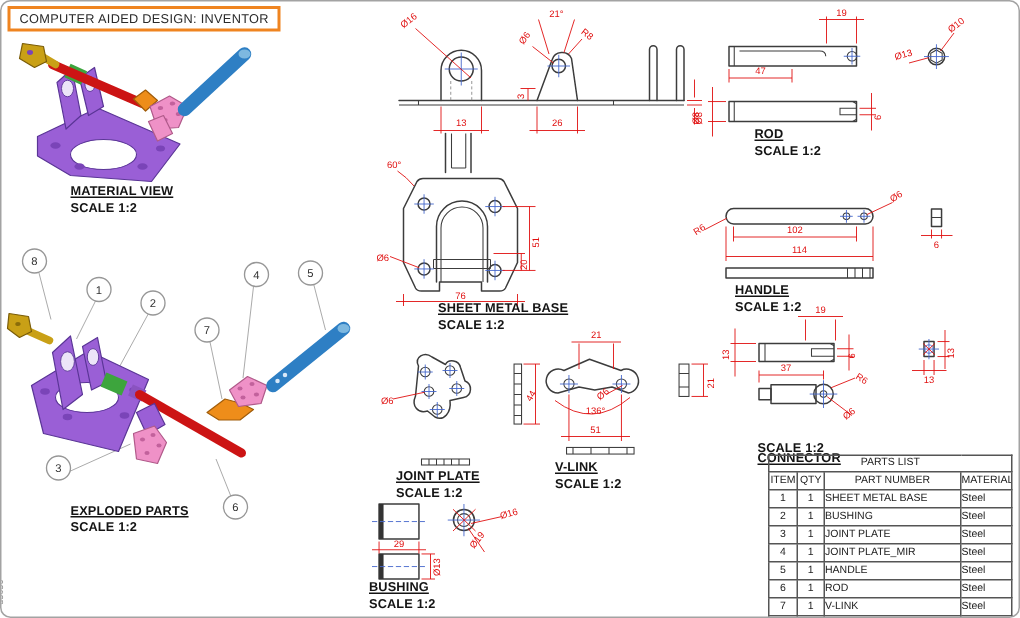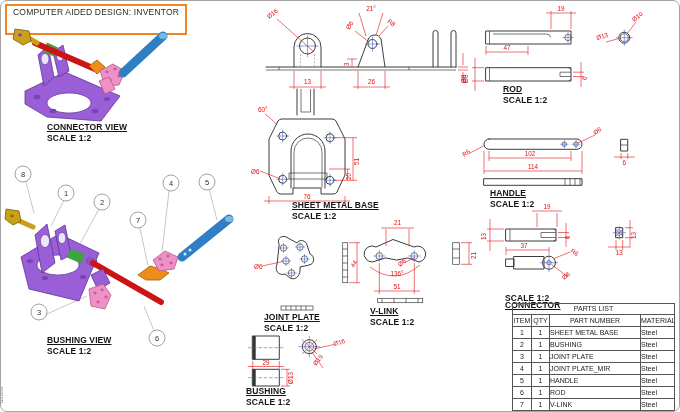--- a/index.html
+++ b/index.html
@@ -1,20 +1,20 @@
 <!DOCTYPE html>
 <html><head>
 <meta charset="utf-8">
 <style>
   html,body{margin:0;padding:0;background:#fff;}
   #sheet{position:relative;width:680px;height:412px;background:#fff;border:1px solid #a3a3a3;
          border-radius:7px;box-sizing:border-box;overflow:hidden;
          font-family:"Liberation Sans","DejaVu Sans",sans-serif;}
   .hdr{position:absolute;left:4px;top:3px;border:2px solid #ef8420;background:#fff;
-       padding:1px 6px 16px 6px;font-size:8.5px;font-weight:400;color:#2a2a2a;letter-spacing:.2px;}
+       padding:1px 6px 2px 6px;font-size:8.5px;font-weight:400;color:#2a2a2a;letter-spacing:.2px;}
   .lbl{position:absolute;font-size:8.5px;font-weight:700;color:#141414;white-space:nowrap;line-height:9px;letter-spacing:.1px;}
   .u{text-decoration:underline;}
   .doccode{position:absolute;left:3px;bottom:8px;font-size:5.5px;color:#777;
            transform:rotate(-90deg);transform-origin:0% 100%;letter-spacing:.3px;}
   svg{position:absolute;overflow:visible;}
   
   .ol{stroke:#3c3c3c;stroke-width:1;fill:none;stroke-linecap:round;stroke-linejoin:round;}
   .ol2{stroke:#3c3c3c;stroke-width:.7;fill:none;}
   .hid{stroke:#8a8a8a;stroke-width:.6;fill:none;stroke-dasharray:2 1.6;}
   .dim{stroke:#e01010;stroke-width:.6;fill:none;}
@@ -84,21 +84,21 @@
       <ellipse class="pkD" cx="100" cy="53" rx="1.8" ry="1.4"></ellipse>
       <ellipse class="pkD" cx="108" cy="50" rx="1.8" ry="1.4"></ellipse>
       <ellipse class="pkD" cx="112" cy="57" rx="1.8" ry="1.4"></ellipse>
       <ellipse class="pkD" cx="103" cy="61" rx="1.8" ry="1.4"></ellipse>
       <polygon class="pk" points="92,62 102,58 108,70 98,75"></polygon>
     </g>
     <line class="ln-blue" x1="116" y1="54" x2="156" y2="17"></line>
     <ellipse cx="156" cy="17" rx="4" ry="3" fill="#7db8e0" stroke="none"></ellipse>
   </svg>
   <div class="lbl" style="left:46px;top:122px">
-    <span class="u">CONNECTOR VIEW</span></div>
+    <span class="u">MATERIAL VIEW</span></div>
   <div class="lbl" style="left:46px;top:133px">SCALE 1:2</div>
 
   <svg style="left:2px;top:162px" width="240" height="190" viewBox="0 0 240 190">
     <g>
       <line class="leader" x1="23" y1="19" x2="31" y2="50"></line>
       <line class="leader" x1="61" y1="37" x2="48" y2="63"></line>
       <line class="leader" x1="96" y1="46" x2="72" y2="90"></line>
       <line class="leader" x1="137" y1="65" x2="145" y2="103"></line>
       <line class="leader" x1="166" y1="28" x2="159" y2="89"></line>
       <line class="leader" x1="206" y1="26" x2="214" y2="57"></line>
@@ -176,21 +176,21 @@
     <g>
         <circle class="balloon" cx="36" cy="149" r="8"></circle>
       <text class="btxt" x="36" y="151.8" text-anchor="middle">3</text>
       </g>
     <g>
         <circle class="balloon" cx="154" cy="175" r="8"></circle>
       <text class="btxt" x="154" y="177.8" text-anchor="middle">6</text>
       </g>
   </svg>
   <div class="lbl" style="left:46px;top:335px">
-    <span class="u">BUSHING VIEW</span></div>
+    <span class="u">EXPLODED PARTS</span></div>
   <div class="lbl" style="left:46px;top:346px">SCALE 1:2</div>
 
   <svg style="left:258px;top:2px" width="212" height="88" viewBox="0 0 212 88">
     <g>
       <line class="ol" x1="7" y1="64" x2="197" y2="64"></line>
       <line class="ol2" x1="7" y1="67" x2="197" y2="67"></line>
       <path class="ol" d="M35,64 V44 A13.5,13.5 0 0 1 62,44 V64"></path>
       <line class="hid" x1="41.5" y1="51" x2="41.5" y2="64"></line>
       <line class="hid" x1="55.5" y1="51" x2="55.5" y2="64"></line>
       <path class="ol" d="M99,64 L109,37 A7,7 0 0 1 122,36 L126,64"></path>

